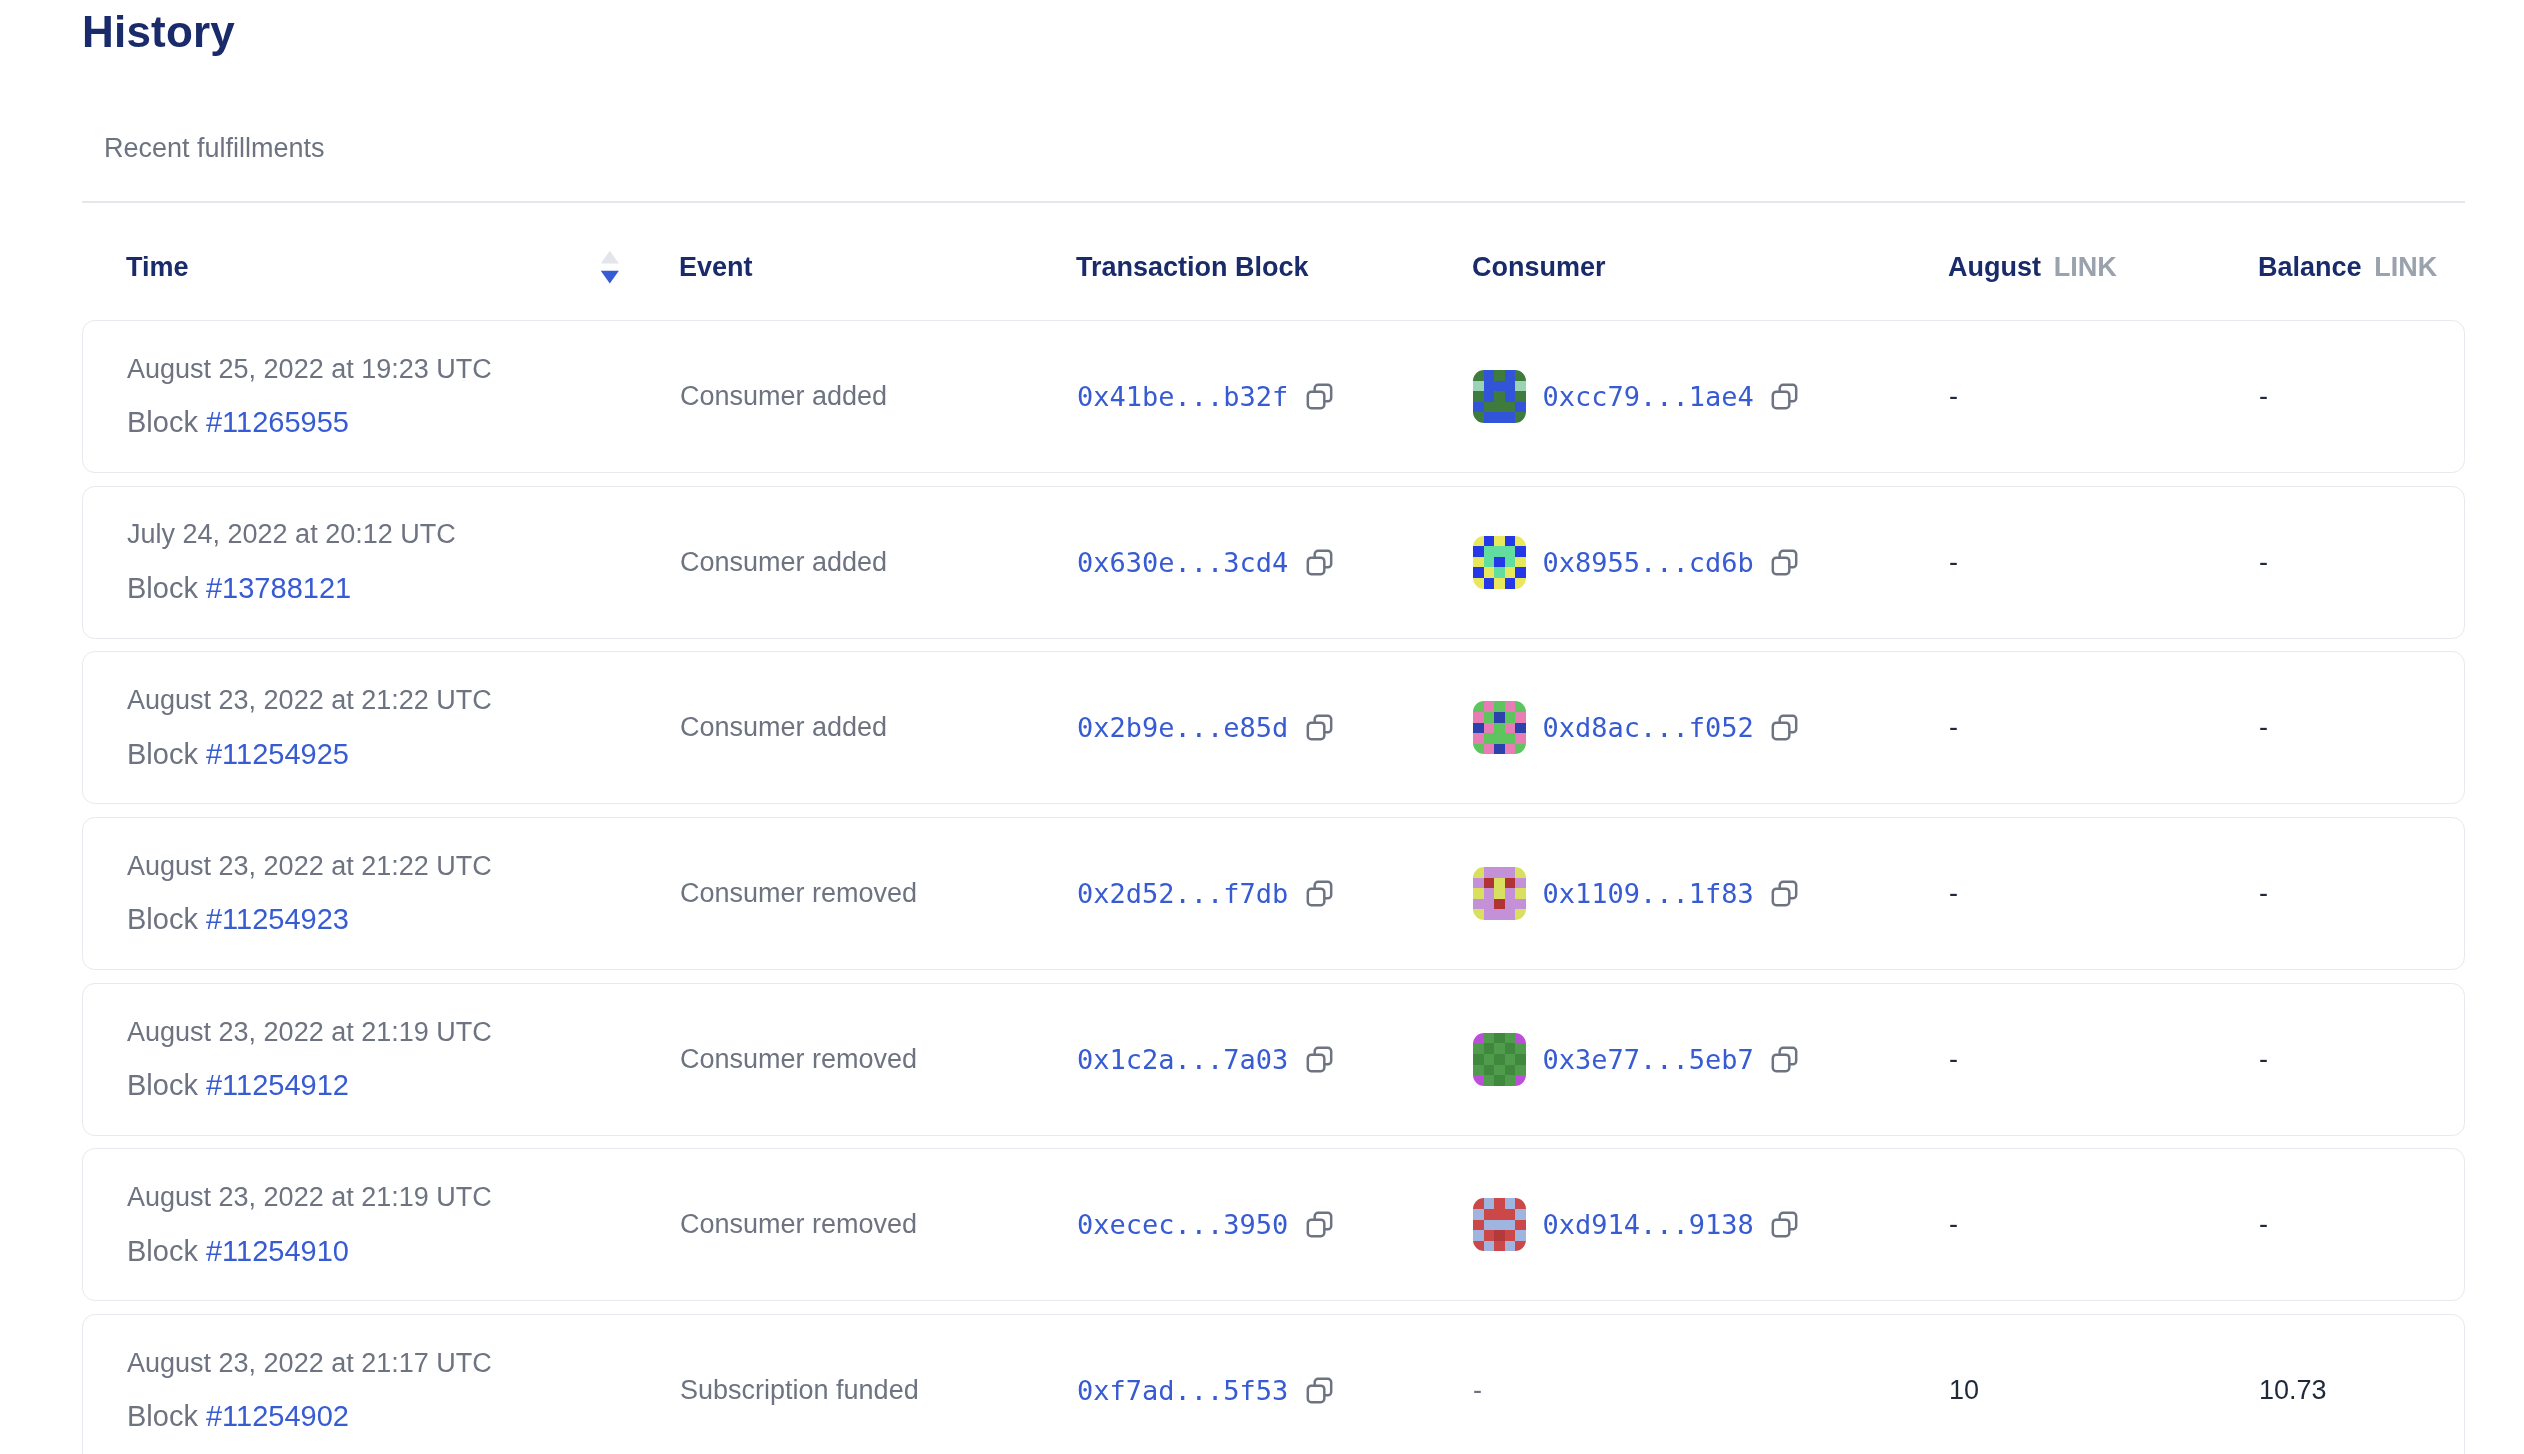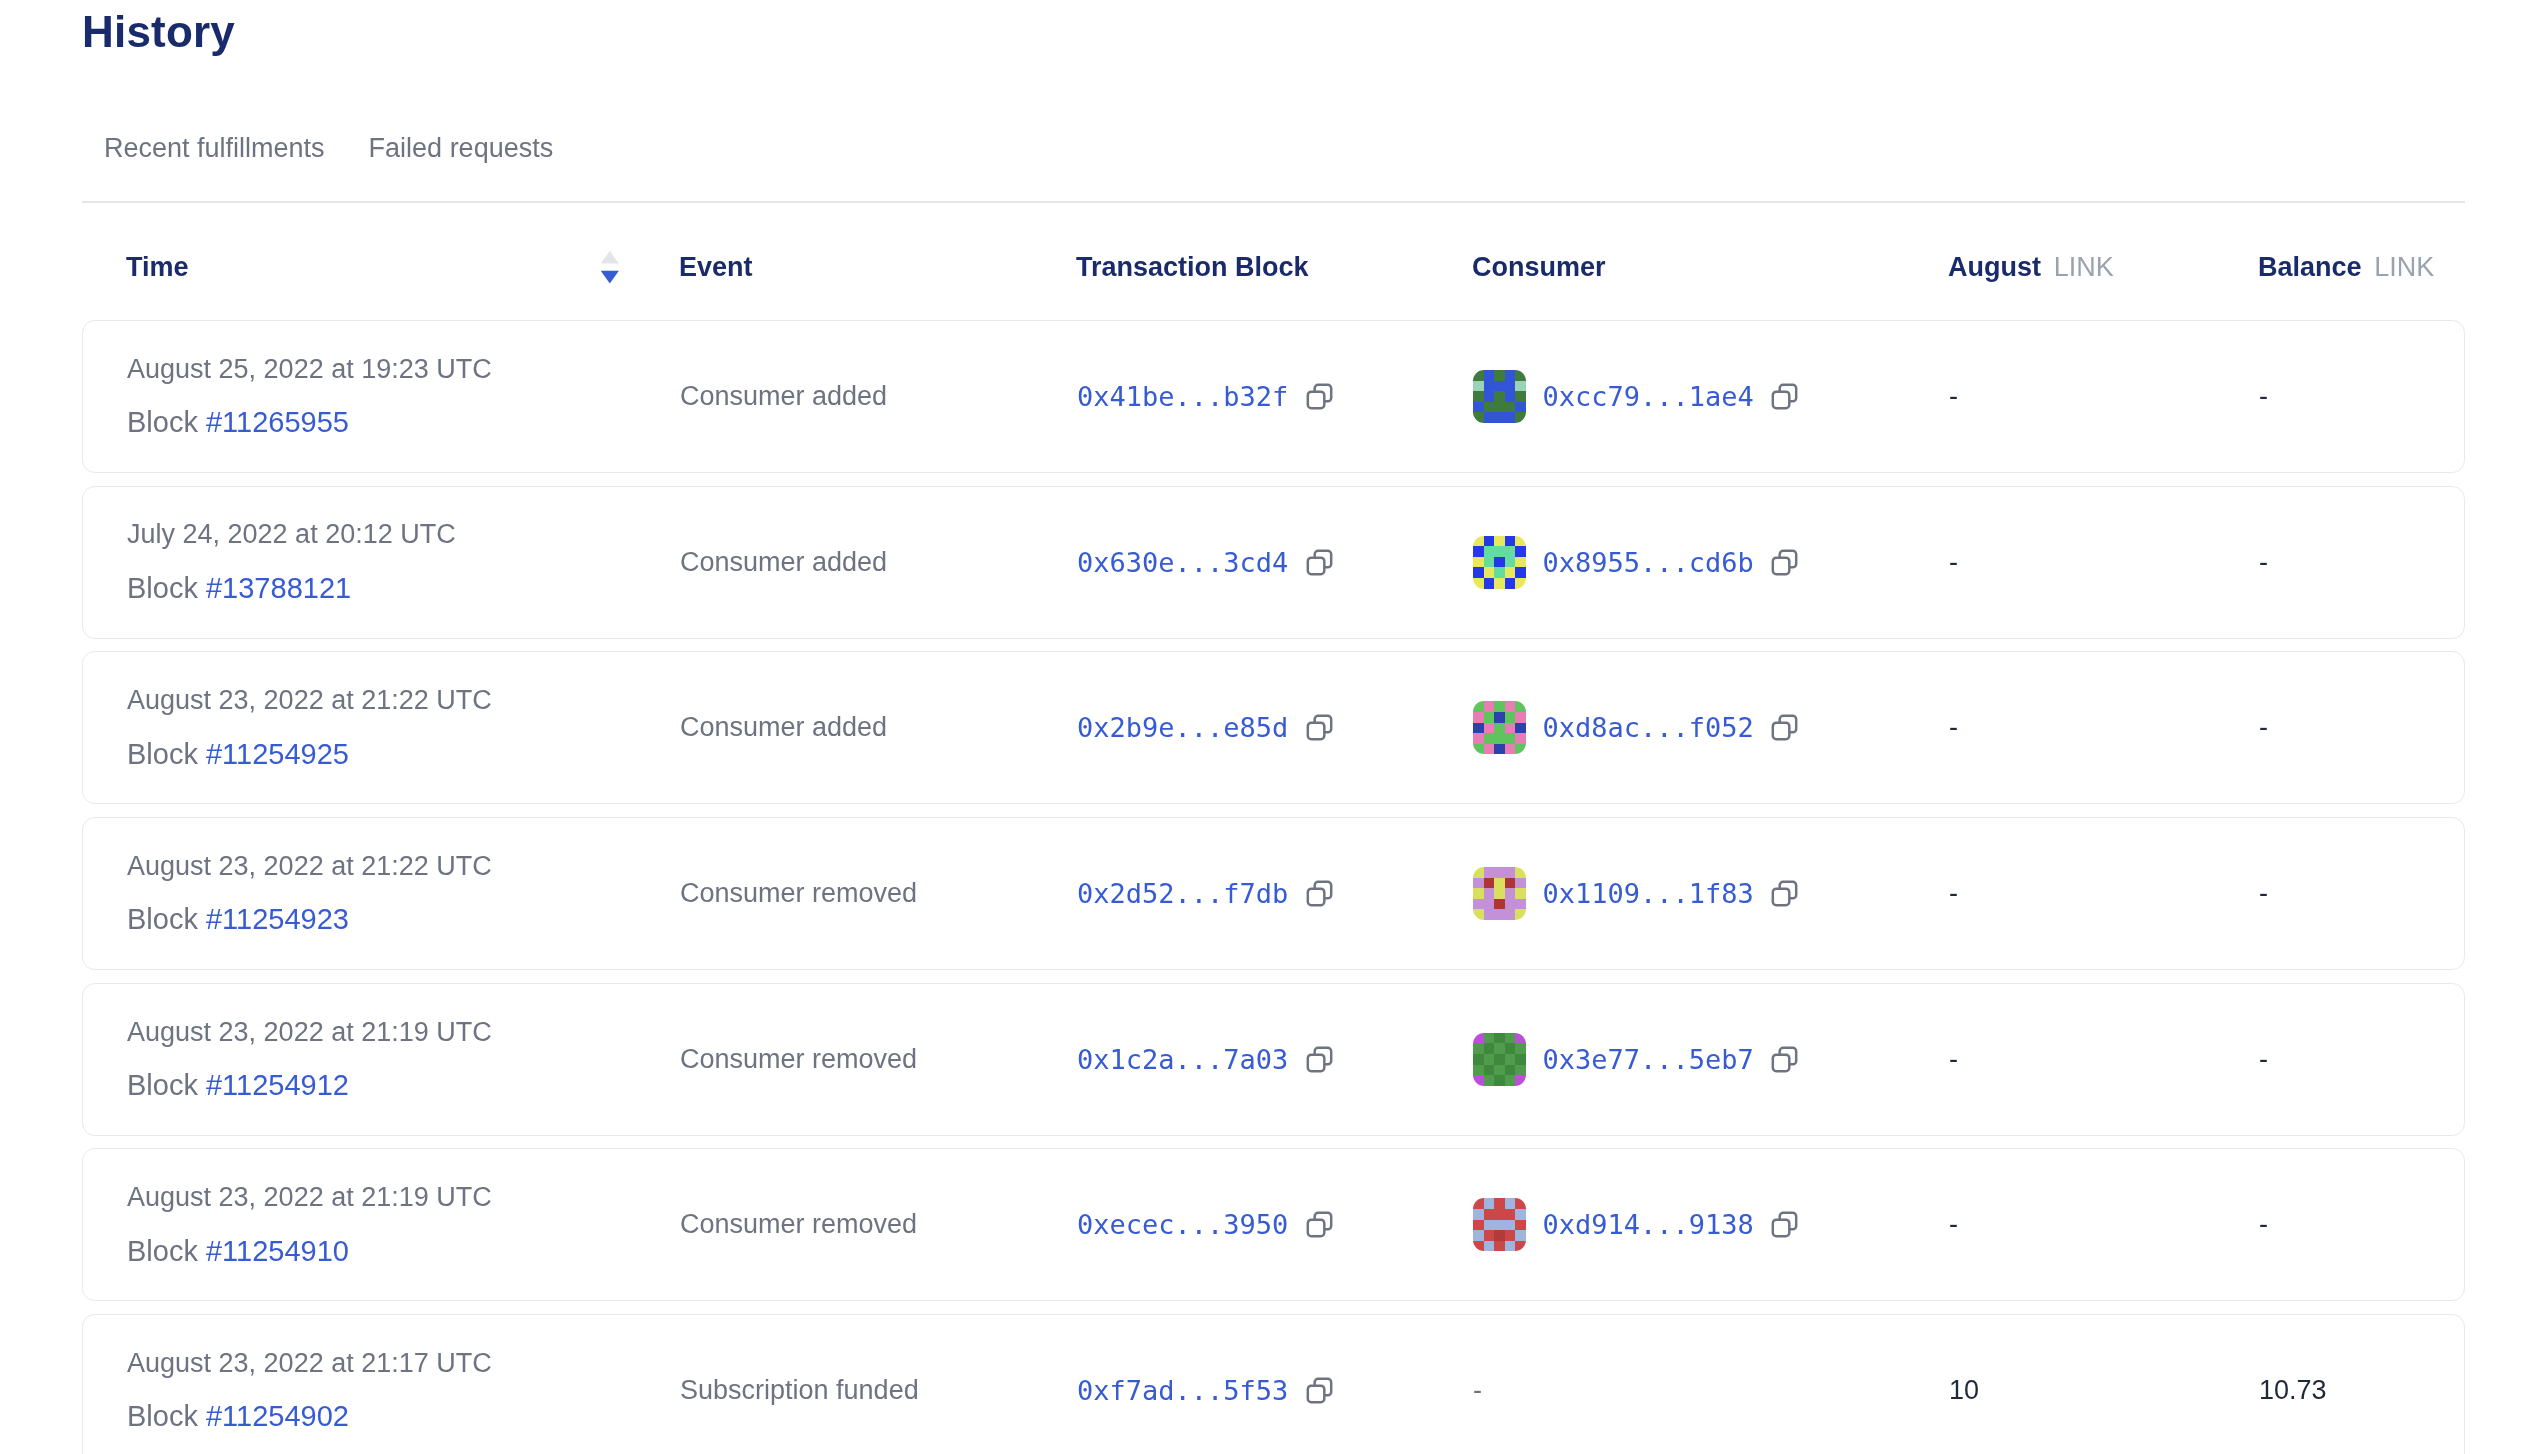--- a/index.html
+++ b/index.html
@@ -21,21 +21,21 @@
   .tab:first-child { padding-left:44px; }
   .tab-active { color:#375bd2; background:#ffffff; border:4.5px solid #375bd2;
                 border-radius:14.5px; padding:0 40px; height:115px; margin:0 20px; }
 
   
   .thead, .card { display:grid;
       grid-template-columns:536px 380px 379px 459px 293px auto; padding-left:44px;gap:17px; }
   .thead { position:absolute; left:82px; top:229px; width:2383px; height:76px;
            align-items:center; }
   .th { font-size:27px; font-weight:700; color:#1a2b6b; display:flex; align-items:center; }
-  .th .unit { font-weight:400; color:#9aa2ae; margin-left:12.7px; }
+  .th .unit { font-weight:700; color:#9aa2ae; margin-left:12.7px; }
   .sort-icons { margin-left:auto; margin-right:40px; display:flex; flex-direction:column;
                 align-items:center; gap:3.6px; cursor:pointer; }
 
   
   .rows { position:absolute; left:82px; top:320px; width:2383px; display:flex;
           flex-direction:column; gap:12.7px; }
   .card { width:2383px; height:153px; border:1.8px solid #e7e9ee; border-radius:12.7px;
           background:#ffffff; align-items:center; }
   .cell { display:flex; align-items:center; font-size:27px; color:#6d7380; }
   .cell-time { flex-direction:column; align-items:flex-start; justify-content:center;
@@ -60,23 +60,20 @@
 
 <div class="page">
 
   <h1 class="page-title">History</h1>
 
   <div class="tabbar">
     <div class="tab-underline"></div>
     <div class="tab">
       <span>Recent fulfillments</span>
     </div>
-    <div class="tab">
-      <span>Failed requests</span>
-    </div>
   </div>
 
   <div class="thead">
     <div class="th">
       <span>Time</span>
       <span class="sort-icons">
         <svg width="23.6" height="16.4" viewBox="0 0 26 18">
           <polygon points="13,2 3,16 23,16" fill="#e3e5ea"></polygon>
         </svg>
         <svg width="23.6" height="16.4" viewBox="0 0 26 18">

